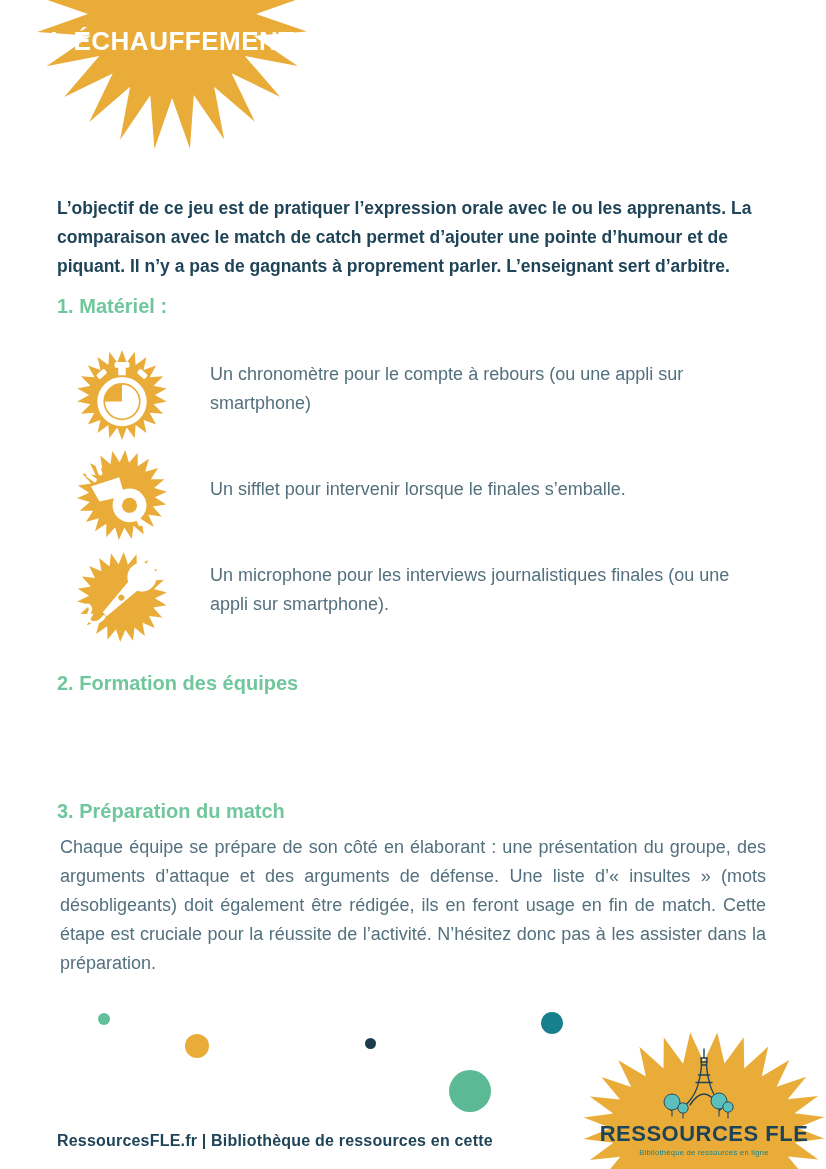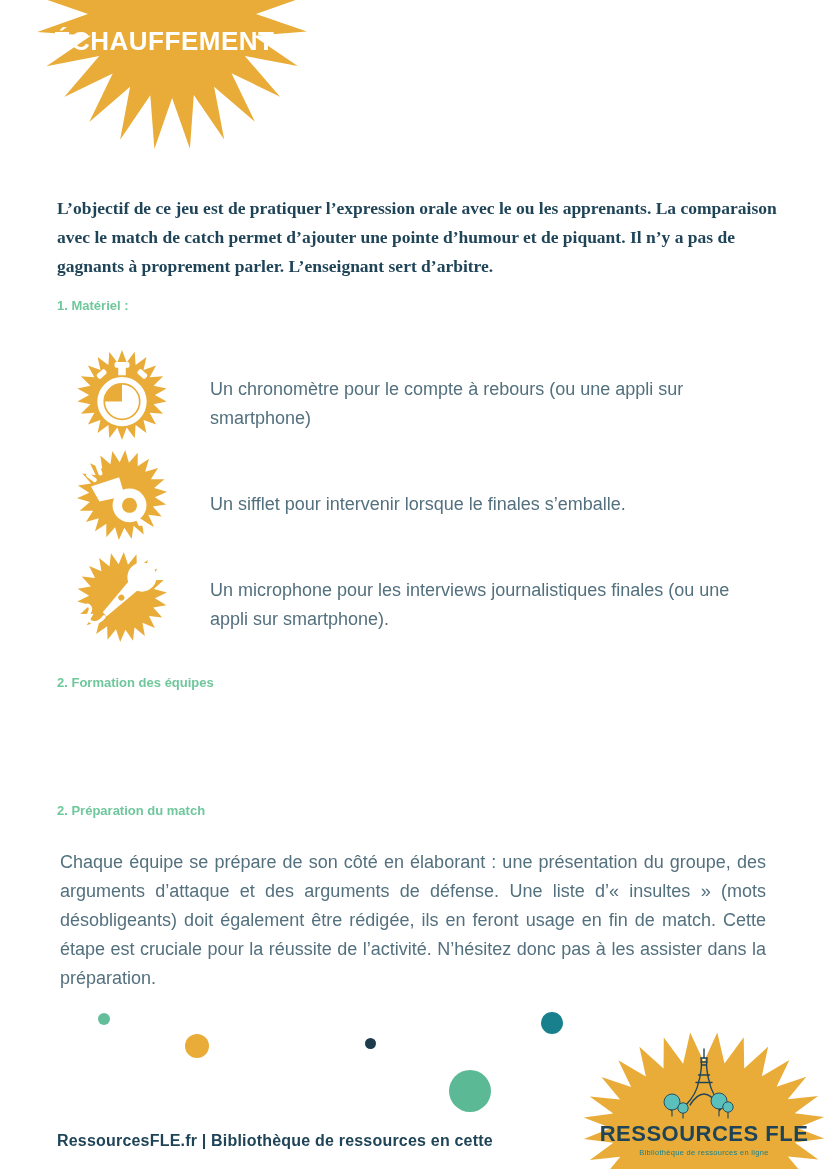--- a/index.html
+++ b/index.html
@@ -19,36 +19,36 @@
     background:#fff;overflow:hidden;
     font-family:"Liberation Sans",sans-serif;
   }
   .abs{position:absolute;}
   .star-fill{fill:var(--yellow);}
   .white-fill{fill:#fff;}
   .white-stroke{stroke:#fff;fill:none;}
   
   .badge-svg{left:14px;top:0;}
   .badge-title{
-    left:30px;top:26px;width:285px;
+    left:30px;top:26px;width:285px;text-align:center;
     color:#fff;font-size:26px;font-weight:bold;letter-spacing:.5px;white-space:nowrap;
   }
   
   .intro{
     left:57px;top:194px;width:722px;
-    color:var(--dark-navy);font-size:17.5px;font-weight:bold;line-height:29px;font-family:Liberation Serif, serif;
+    color:var(--dark-navy);font-size:17.5px;font-weight:bold;line-height:29px;
   }
   .section-heading{
-    color:var(--green-heading);font-size:13px;font-weight:bold;line-height:22px;
+    color:var(--green-heading);font-size:20px;font-weight:bold;line-height:22px;
   }
   .h-materiel{left:57px;top:295px;}
   .h-equipes{left:57px;top:672px;text-align:right;}
   .h-match{left:57px;top:800px;}
   .body-text{
-    color:var(--body-text);font-size:18px;line-height:29px;margin-top:15px;
+    color:var(--body-text);font-size:18px;line-height:29px;
   }
   .item-text-1{left:210px;top:360px;width:540px;}
   .item-text-2{left:210px;top:475px;width:560px;}
   .item-text-3{left:210px;top:561px;width:540px;}
   .para-2{left:60px;top:706px;width:718px;}
   .para-3{left:60px;top:833px;width:706px;text-align:justify;}
   .icon-badge{width:94px;height:94px;}
   .icon-1{left:75px;top:348px;}
   .icon-2{left:75px;top:448px;}
   .icon-3{left:75px;top:550px;}
@@ -121,21 +121,21 @@
       <circle class="white-fill" cx="50" cy="20" r="15.5"></circle>
       <polygon class="white-fill" points="43,31 57,31 53,76 47,76"></polygon>
       <circle class="star-fill" cx="50" cy="51" r="3.2"></circle>
     </g>
     <path class="white-stroke" d="M31,71 C23,82 10,77 15,67 C19,60 13,56 9,61" stroke-width="3.6" stroke-linecap="round"></path>
   </svg>
   <div class="abs body-text item-text-3">Un microphone pour les interviews journalistiques finales (ou une appli sur smartphone).</div>
 
   <div class="abs section-heading h-equipes">2. Formation des équipes</div>
 
-  <div class="abs section-heading h-match">2. Préparation du match</div>
+  <div class="abs section-heading h-match">3. Préparation du match</div>
   <div class="abs body-text para-3">Chaque équipe se prépare de son côté en élaborant : une présentation du groupe, des arguments d’attaque et des arguments de défense. Une liste d’« insultes » (mots désobligeants) doit également être rédigée, ils en feront usage en fin de match. Cette étape est cruciale pour la réussite de l’activité. N’hésitez donc pas à les assister dans la préparation.</div>
 
   <div class="abs dot dot-mint"></div>
   <div class="abs dot dot-yellow"></div>
   <div class="abs dot dot-navy"></div>
   <div class="abs dot dot-teal"></div>
   <div class="abs dot dot-green"></div>
 
   <div class="abs footer-text">RessourcesFLE.fr | Bibliothèque de ressources en cette</div>
 

